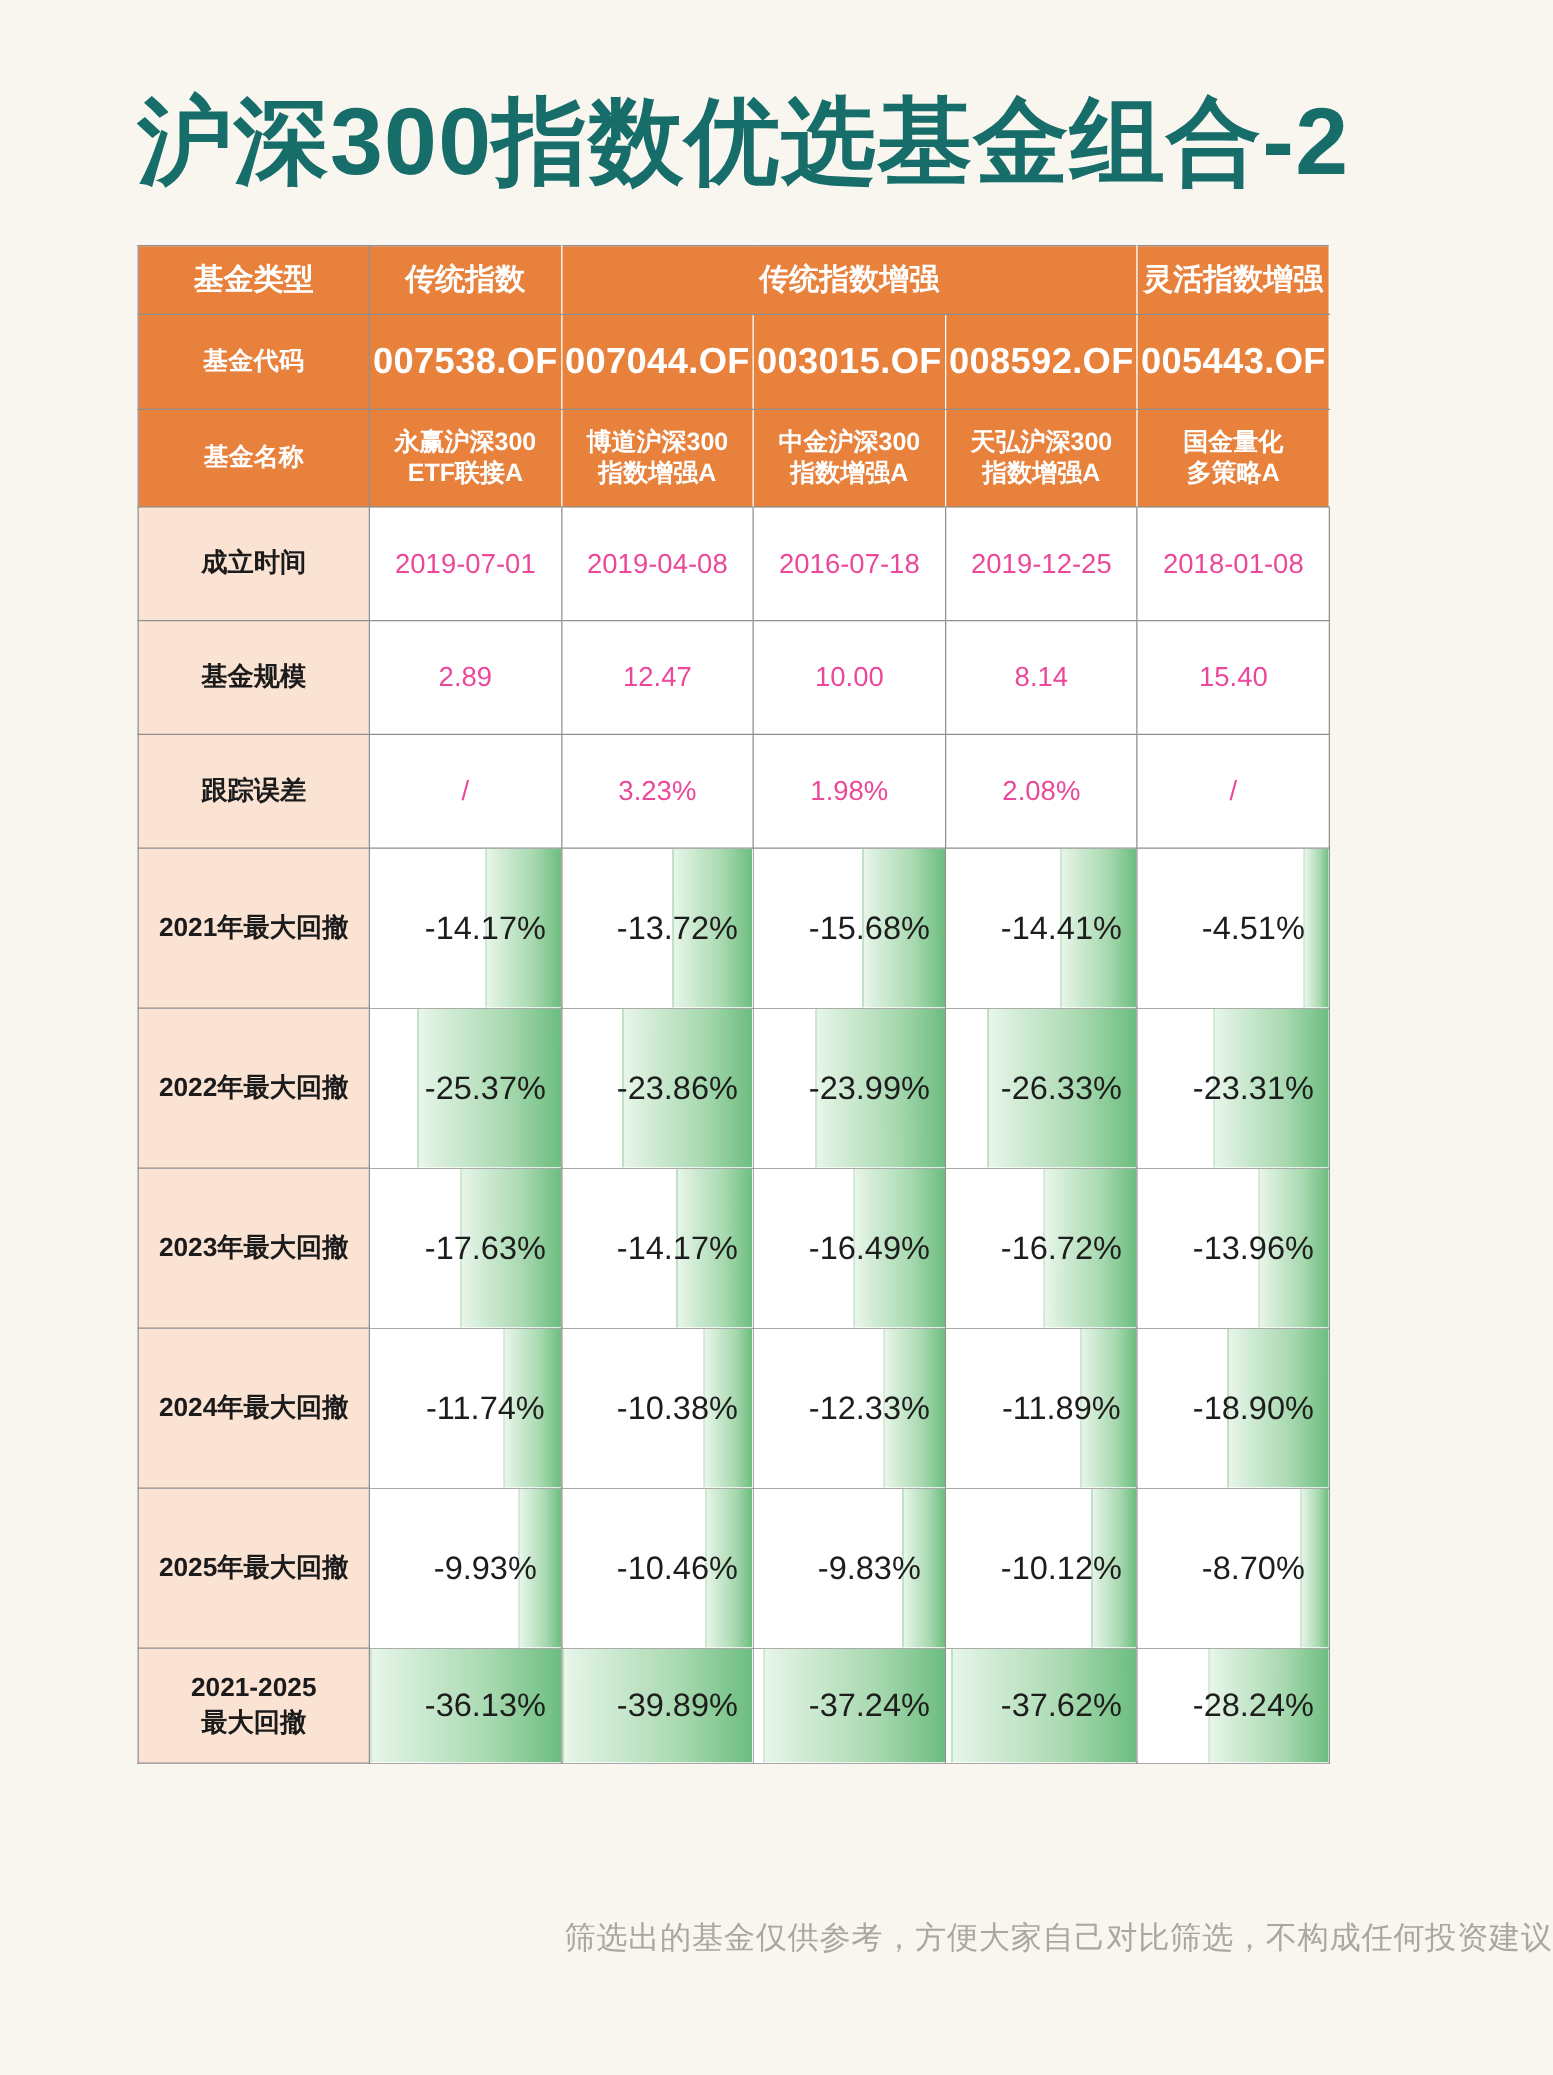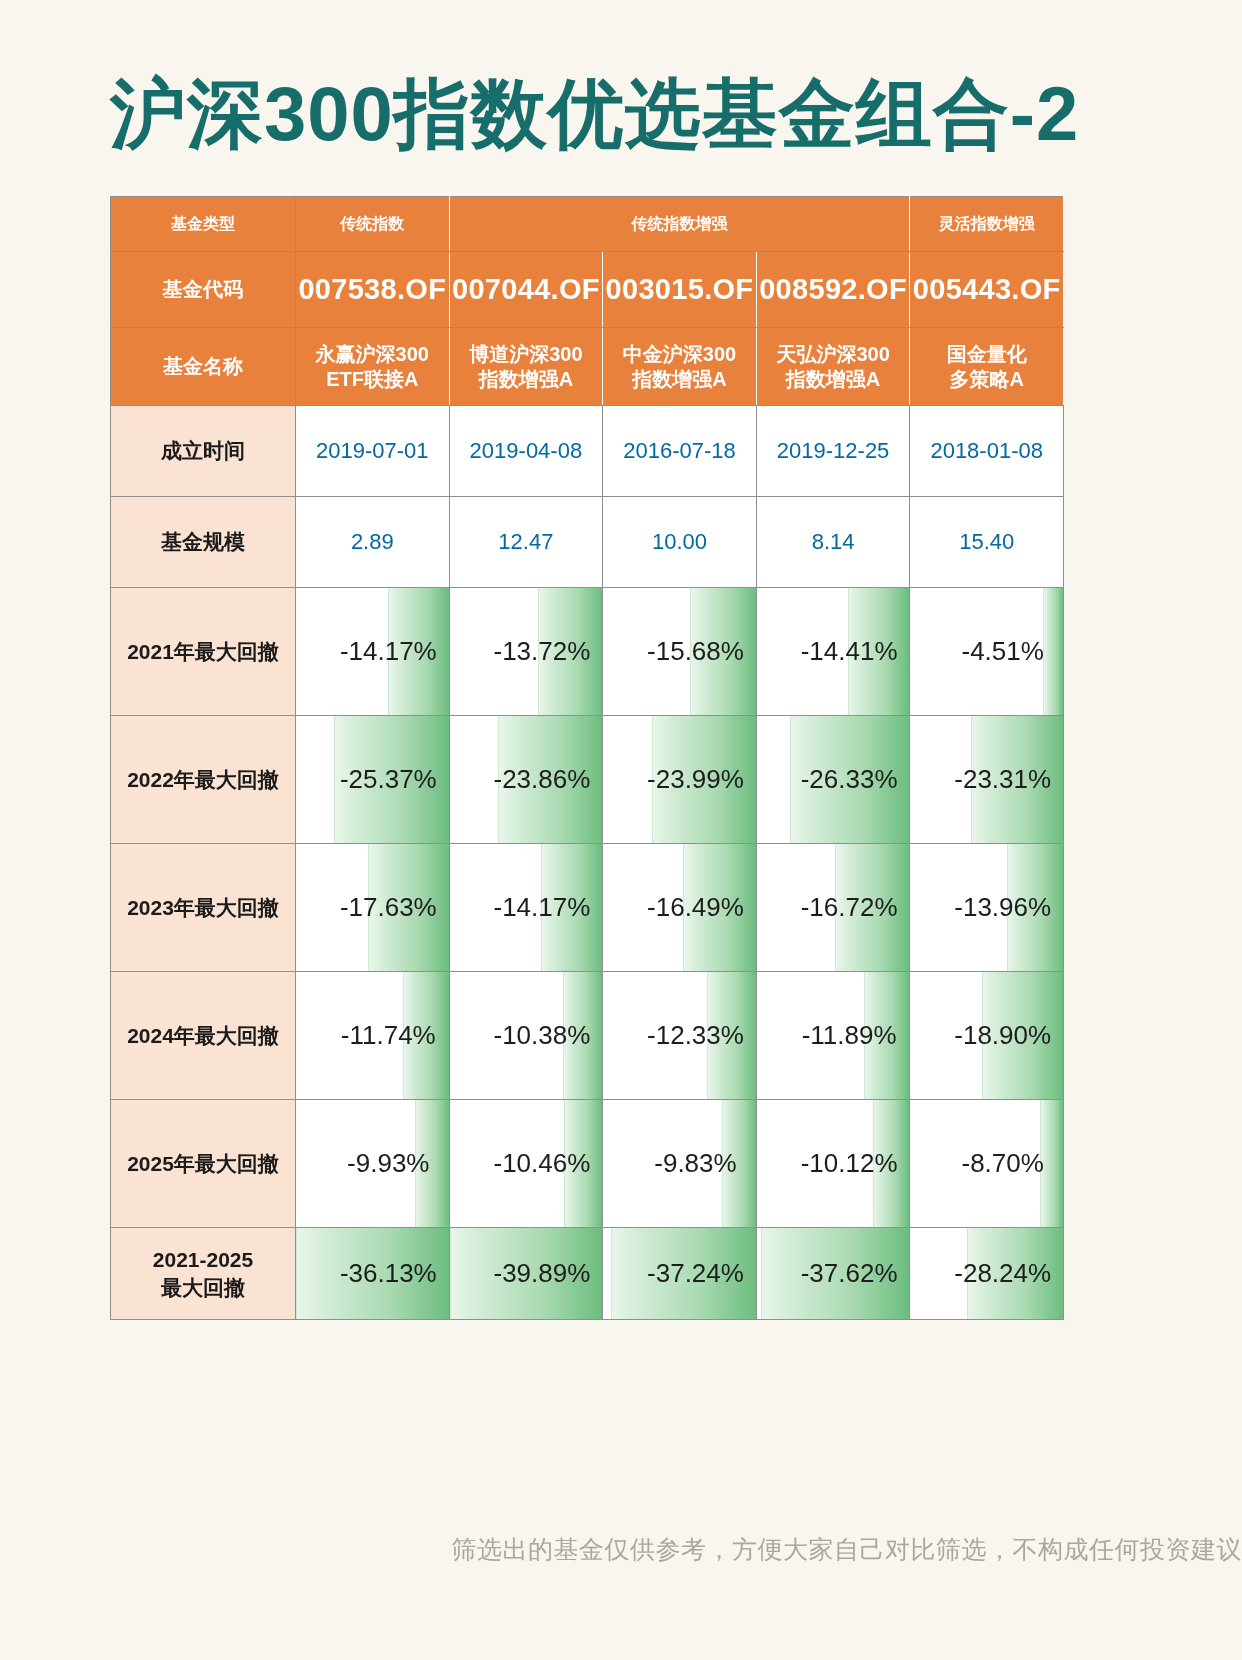--- a/index.html
+++ b/index.html
@@ -40,21 +40,21 @@
     vertical-align:middle;
     padding:0;
   }
 
   
   .hd{
     background:#e8813c;
     color:#ffffff;
     font-weight:bold;
     text-align:center;
-    font-size:16px;
+    font-size:24px;
     line-height:1.22;
     padding:10px 4px;
     border:1px solid #e8813c;
   }
   .hd.sep{ border-left:1px solid #ffffff; border-right:1px solid #ffffff; }
   .hd-type{ height:55px; }
   .hd-code{ height:76px; font-size:29px; letter-spacing:.3px; }
   .hd-name{ height:78px; font-size:20px; }
 
   
@@ -63,21 +63,21 @@
     color:#1b1b1b;
     font-weight:bold;
     text-align:center;
     font-size:21px;
     line-height:1.3;
   }
 
   
   .val{
     background:#ffffff;
-    color:#0369a1;
+    color:#ec4899;
     text-align:center;
     font-size:22px;
   }
 
   
   .barcell{
     background:#ffffff;
     position:relative;
     overflow:hidden;
   }
@@ -164,20 +164,28 @@
             <td class="val">2018-01-08</td>
           </tr>
           <tr class="r-basic">
             <td class="rl">基金规模</td>
             <td class="val">2.89</td>
             <td class="val">12.47</td>
             <td class="val">10.00</td>
             <td class="val">8.14</td>
             <td class="val">15.40</td>
           </tr>
+          <tr class="r-basic">
+            <td class="rl">跟踪误差</td>
+            <td class="val">/</td>
+            <td class="val">3.23%</td>
+            <td class="val">1.98%</td>
+            <td class="val">2.08%</td>
+            <td class="val">/</td>
+          </tr>
           <tr class="r-bar">
             <td class="rl">2021年最大回撤</td>
             <td class="barcell">
               <div class="bar" style="width: 40%;"></div>
               <div class="num">-14.17%</div>
             </td>
             <td class="barcell">
               <div class="bar" style="width: 42%;"></div>
               <div class="num">-13.72%</div>
             </td>

